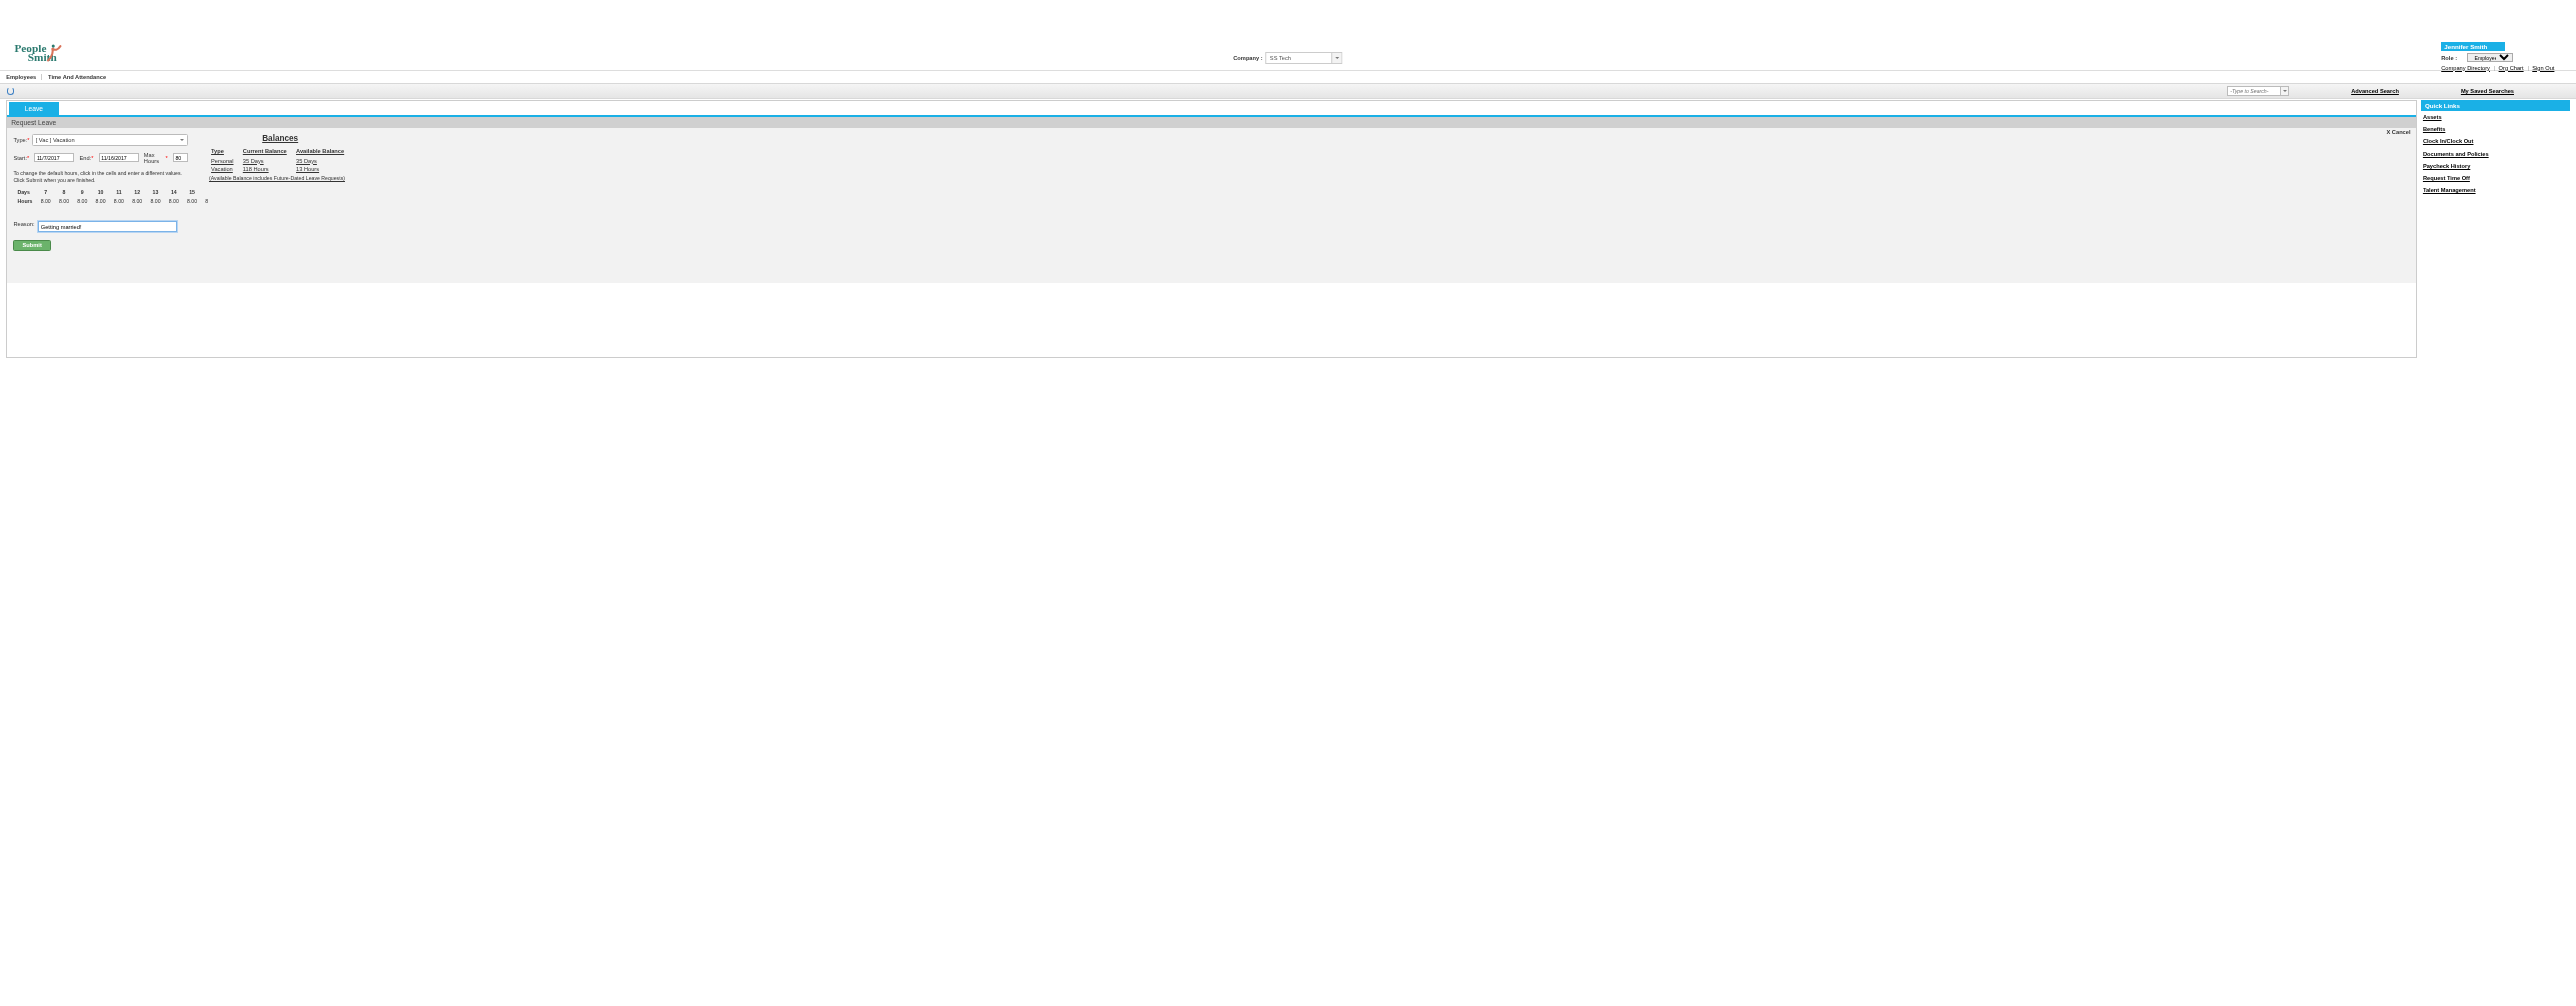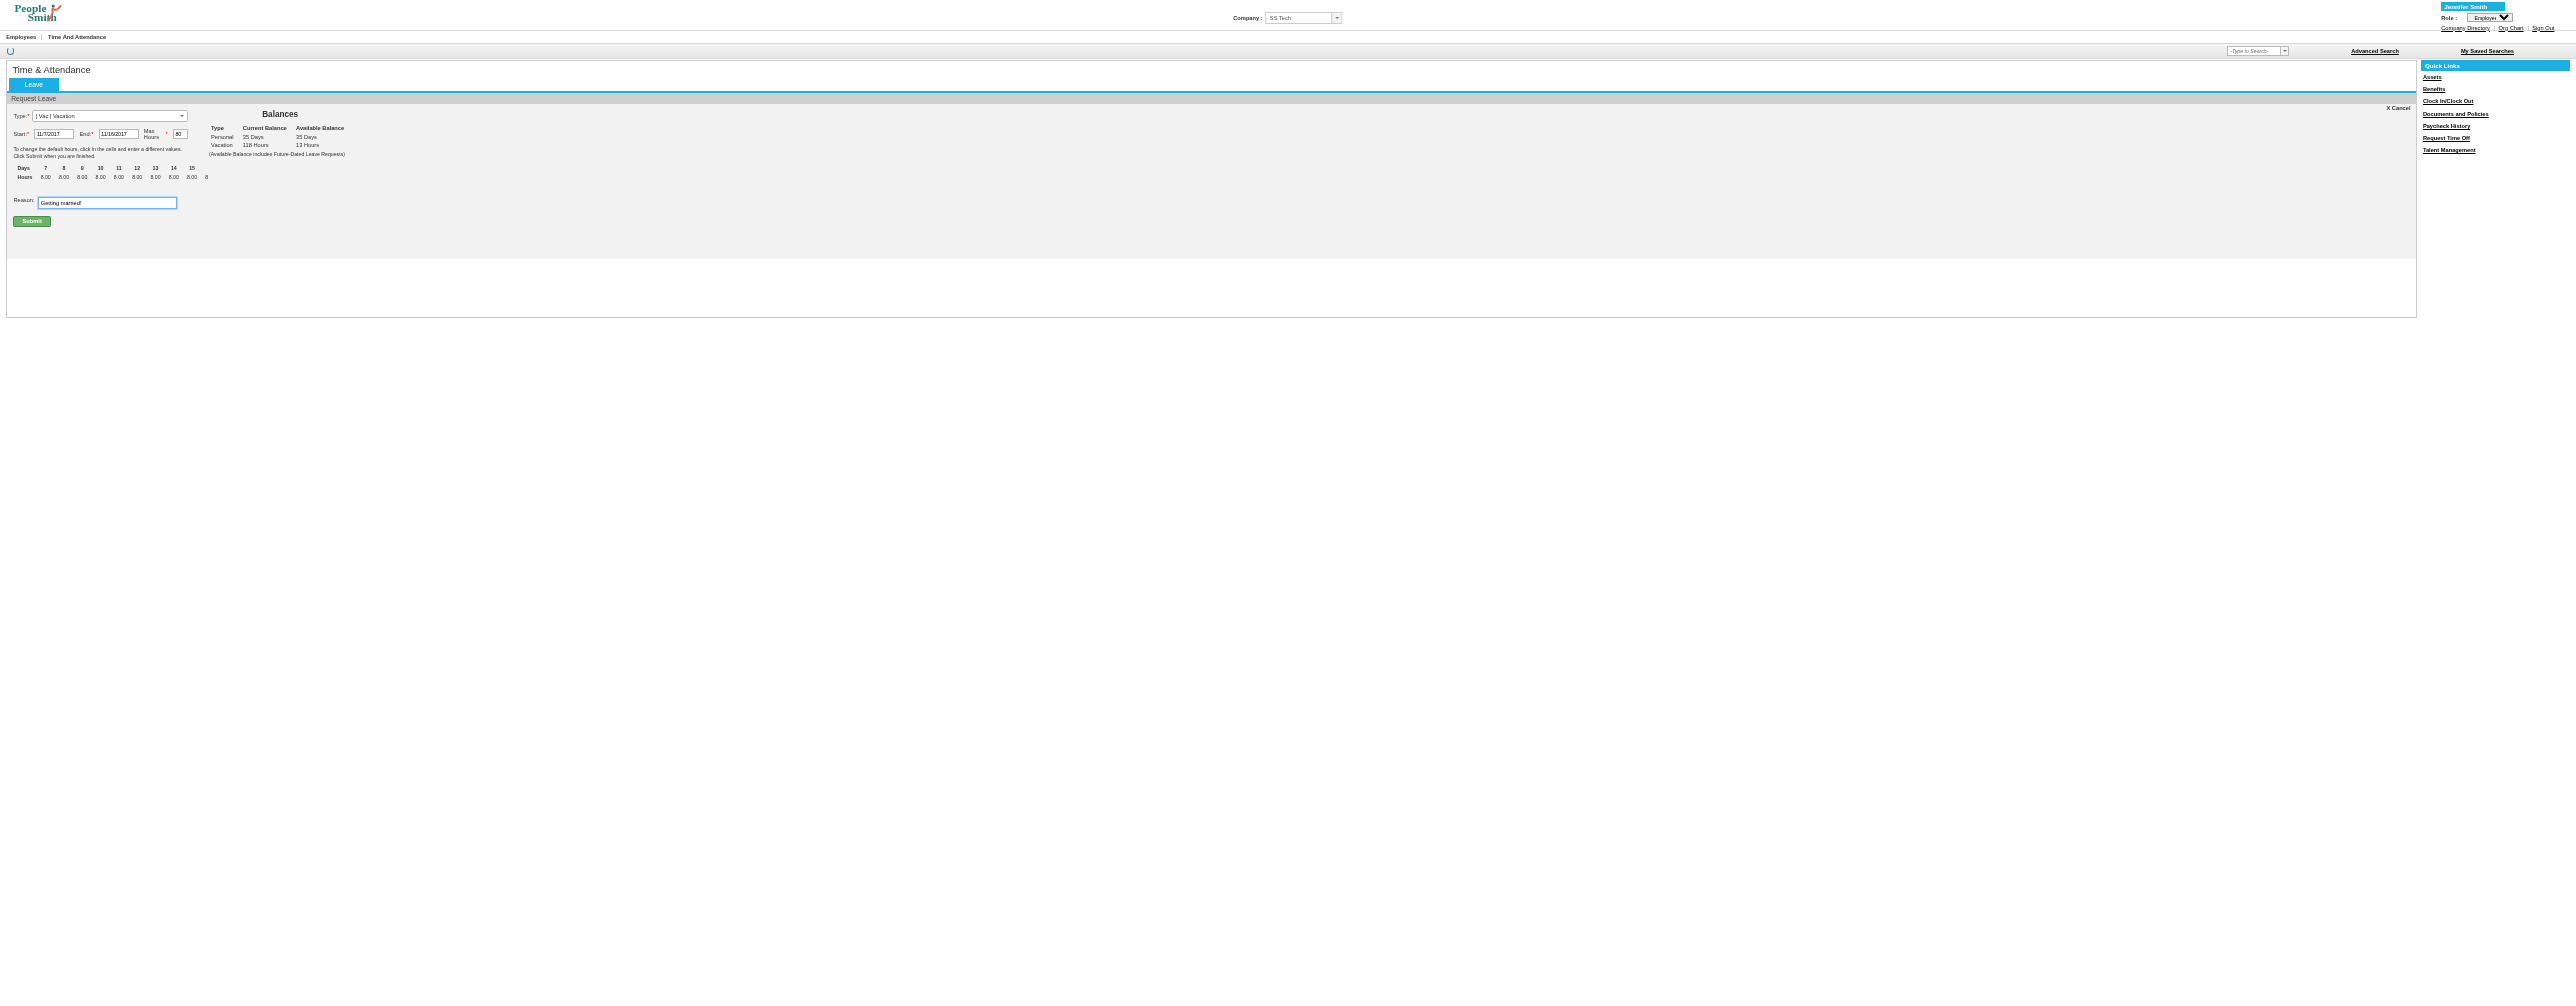--- a/index.html
+++ b/index.html
@@ -12,20 +12,21 @@
   a { color: #000; text-decoration: underline; cursor: pointer; }
 
   
   .top-header {
     display: flex;
     align-items: flex-start;
     padding: 4.1px 10.3px 2.1px 14.4px;
     border-bottom: 0.5px solid #ddd;
     position: relative;
     height: 31px;
+    margin-top: 40px;
   }
   .logo {
     display: flex;
     align-items: center;
     font-family: "Times New Roman", serif;
     color: #2b7a6f;
     font-size: 12.4px;
     font-weight: bold;
     line-height: 0.8;
     position: relative;
@@ -262,20 +263,21 @@
   }
   .submit-btn{
     background:#6bb36b;color:#fff;border:0.5px solid #4a8a4a;
     border-radius:1.5px;padding:1.5px 8.2px;font-size:5.7px;font-weight:bold;
     cursor:pointer;
   }
 
   
   .balances{
     font-size:5.7px;
+    text-decoration:underline;
   }
   .balances h2{
     font-size:8.2px;font-weight:bold;text-align:center;margin-bottom:3.1px;
   }
   .bal-table{
     border-collapse:collapse;
   }
   .bal-table th{
     text-align:left;font-weight:bold;padding:2.1px 7.2px 2.1px 2.1px;font-size:5.7px;
   }
@@ -359,21 +361,20 @@
           <span class="tri-down"></span>
         </div>
     </div>
     <a class="adv-link">Advanced Search</a>
     <a class="saved-link">My Saved Searches</a>
   </div>
 </div>
 
 <div class="main-wrap">
   <div class="left-panel">
-    <div class="page-title">Time &amp; Attendance</div>
     <div class="tab-row">
       <div class="tab">Leave</div>
     </div>
     <div class="section-header">Request Leave</div>
 
     <div class="form-body">
       <span class="cancel-link">X Cancel</span>
 
       <div class="leave-form">
         <div class="field-row">

